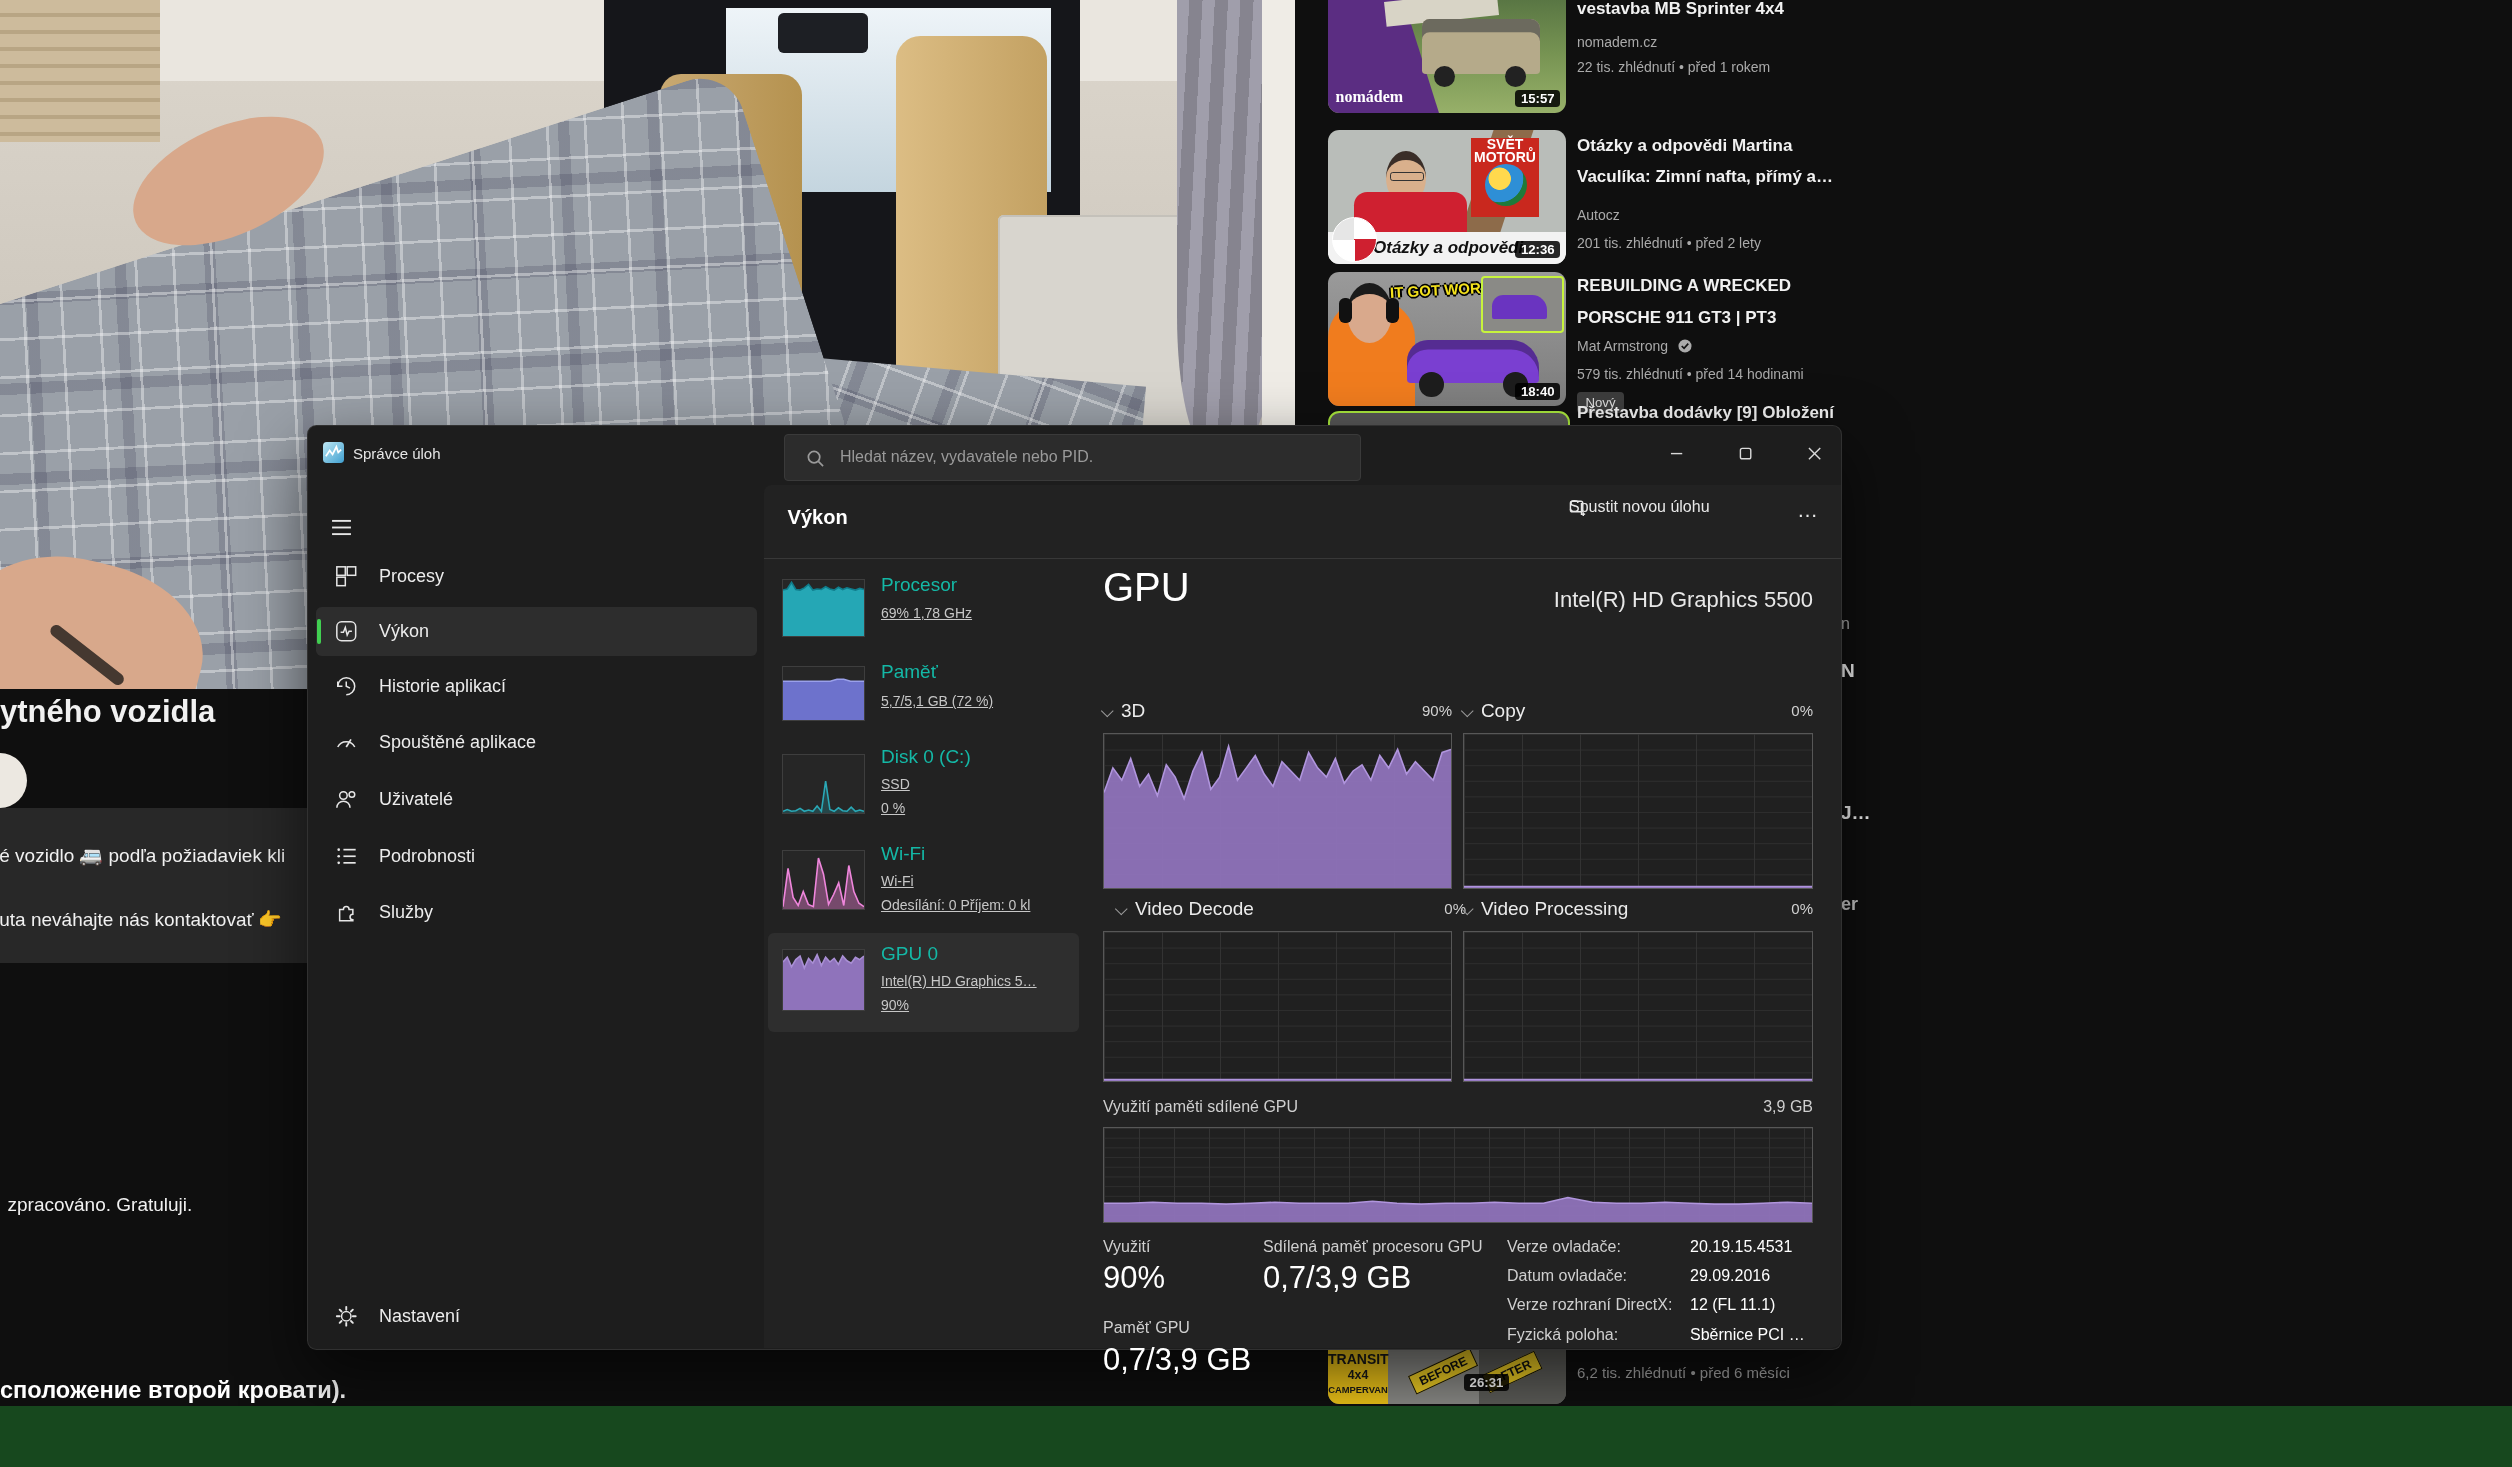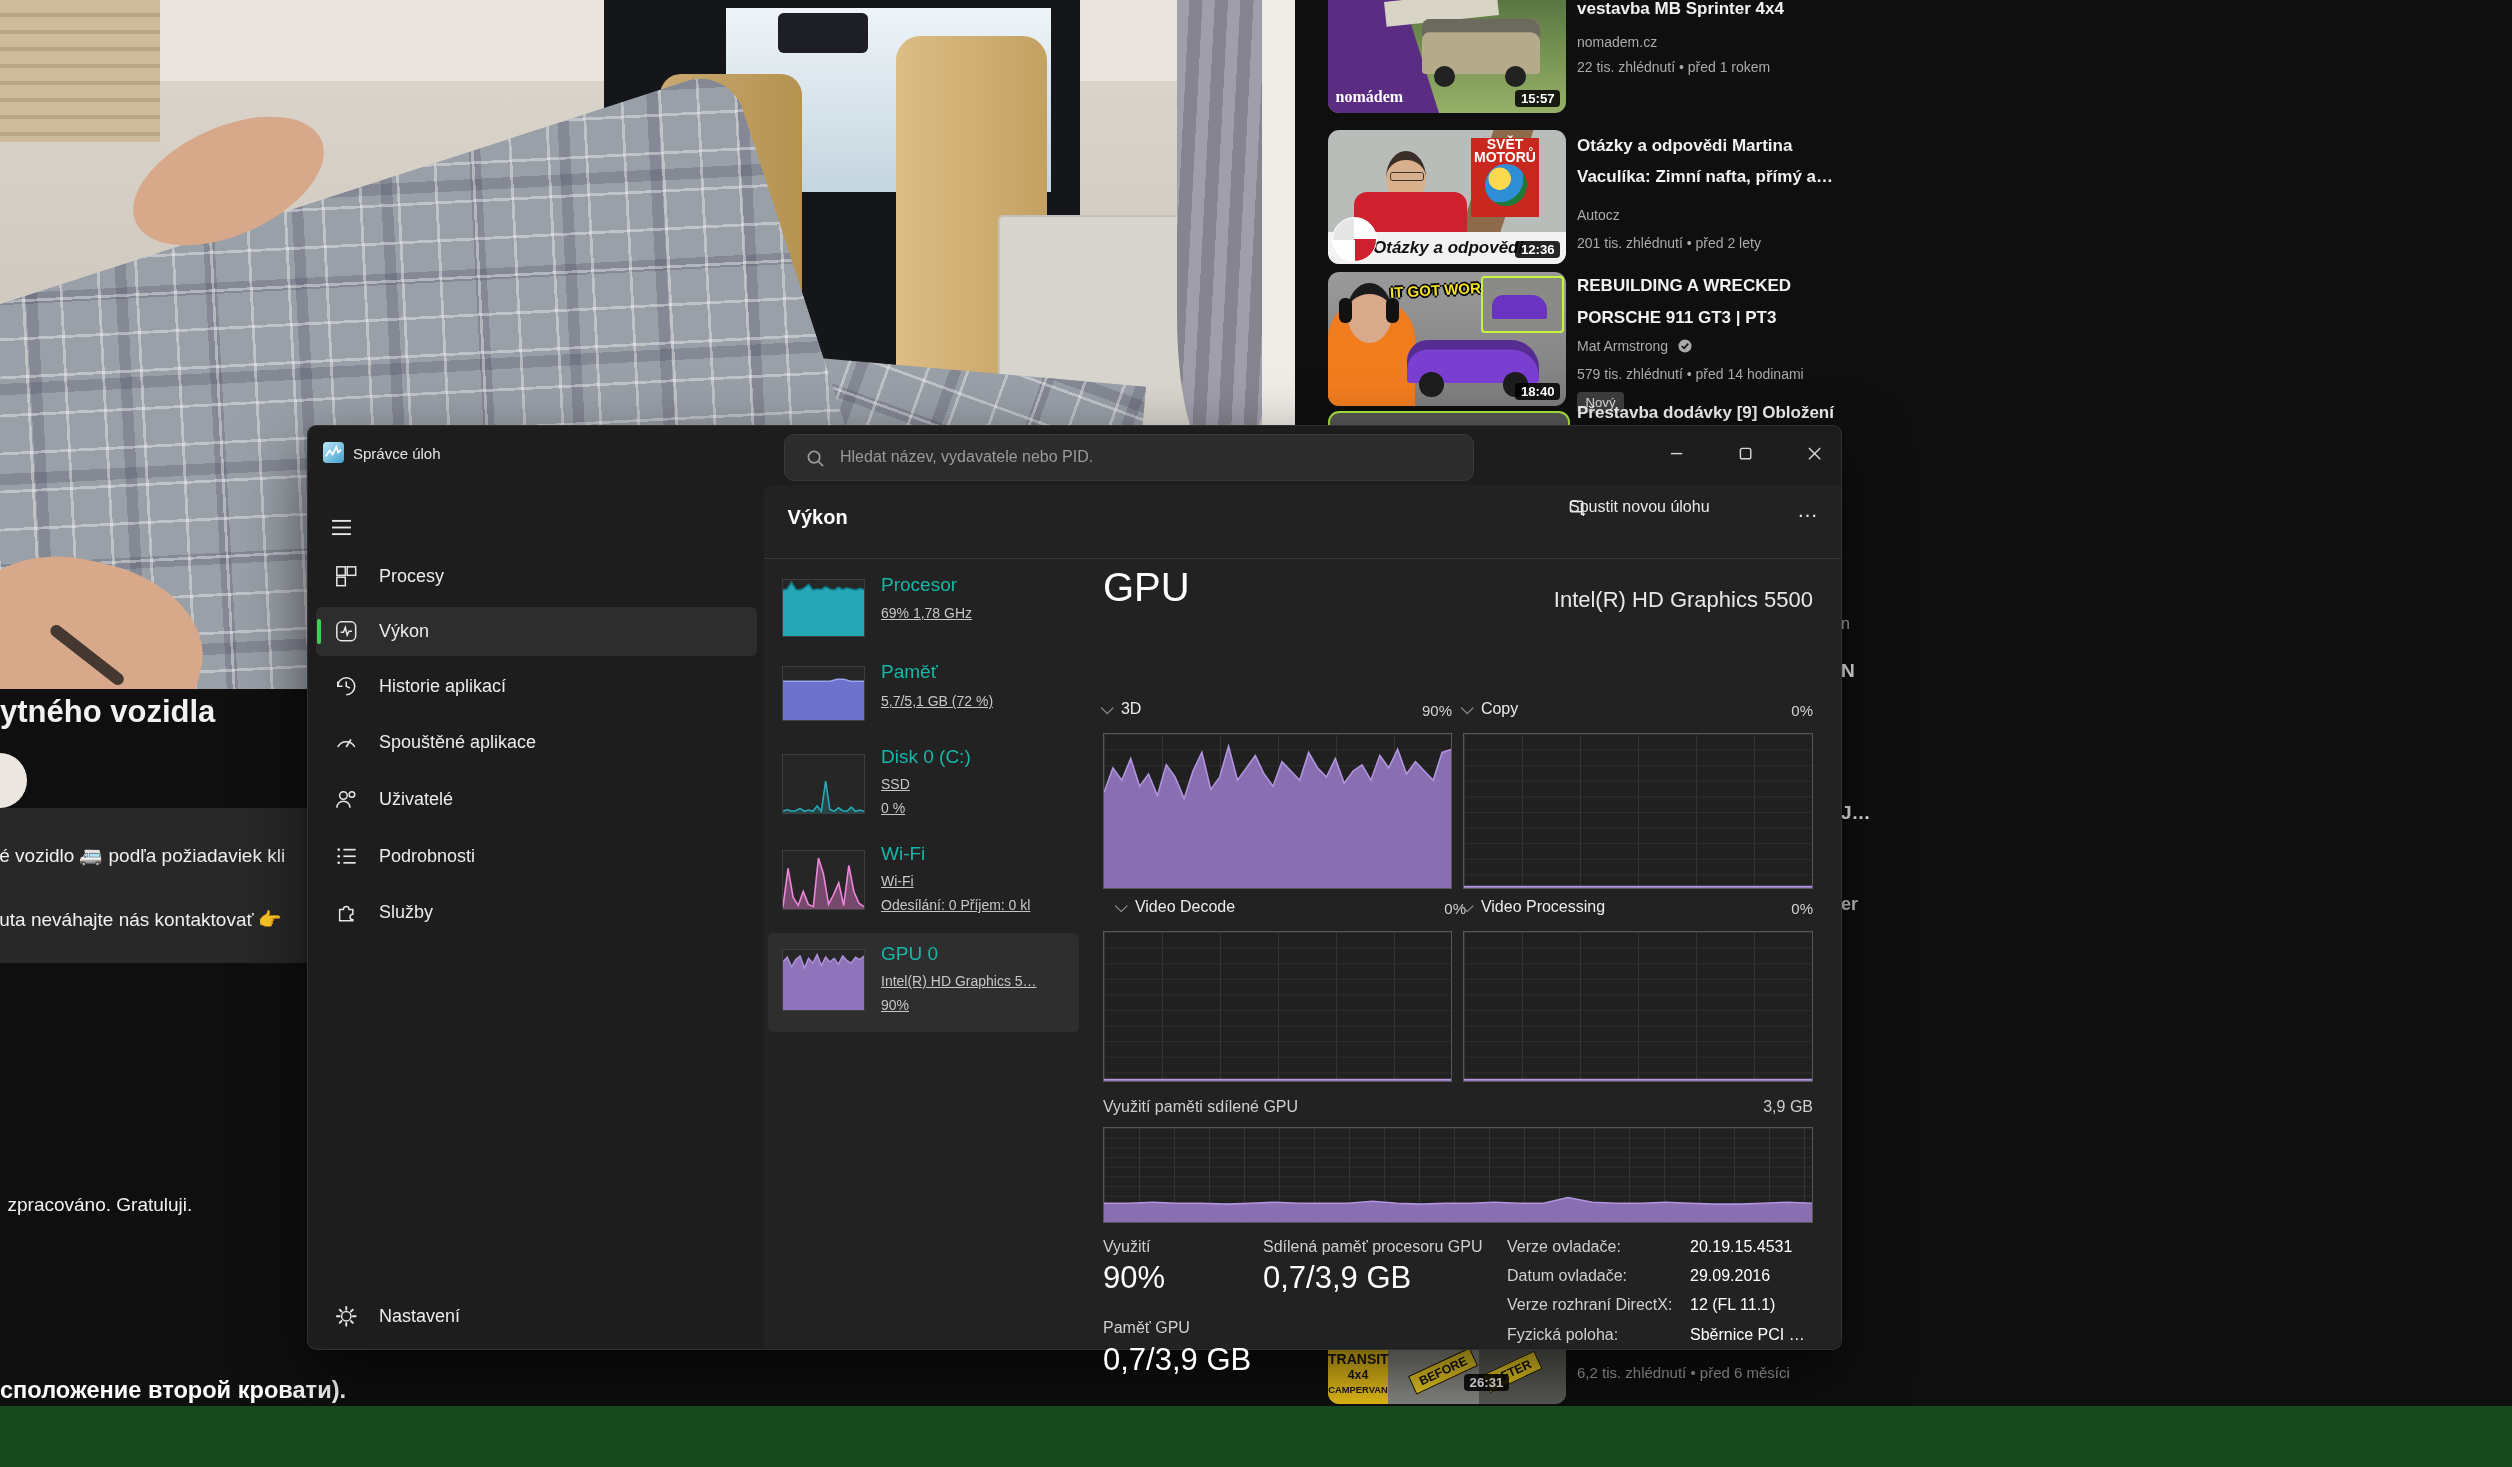--- a/index.html
+++ b/index.html
@@ -94,21 +94,21 @@
   .t5-txt{position:absolute;color:#1a1a1a;font-weight:bold;text-align:center;width:60px;}
   .t5-diag{position:absolute;background:#f2d024;color:#111;font-weight:bold;font-size:12.3px;padding:1.9px 7.5px;transform:rotate(-25deg);border:0.9px solid #111;}
   .frag{position:absolute;left:1841px;white-space:nowrap;}
 
   
   .tm{position:absolute;left:307px;top:425px;width:1533px;height:923px;background:#1d1d1d;
       border-radius:9.4px;border:0.9px solid rgba(255,255,255,.09);box-shadow:0 26.4px 66px rgba(0,0,0,.6);}
   .tm *{position:absolute;box-sizing:border-box;}
   .tm-appicon{left:15px;top:16px;width:21px;height:21px;border-radius:3.8px;background:linear-gradient(135deg,#bfe9f5,#3f9fd0);}
   .tm-apptitle{left:45px;top:19px;font-size:15px;color:#e6e6e6;}
-  .tm-search{left:476px;top:7.5px;width:690px;height:47px;background:#2c2c2c;border:0.9px solid #3a3a3a;border-radius:10px;}
+  .tm-search{left:476px;top:7.5px;width:577px;height:47px;background:#2c2c2c;border:0.9px solid #3a3a3a;border-radius:4px;}
   .tm-search input{position:absolute;left:53px;top:0;width:509px;height:45px;background:transparent;border:none;outline:none;
       color:#bdbdbd;font-size:16px;font-family:"Liberation Sans",sans-serif;}
   .tm-search input::placeholder{color:#9a9a9a;}
   .tm-ctl{top:11.3px;width:43px;height:32px;display:flex;align-items:center;justify-content:center;background:transparent;border:none;cursor:pointer;}
   .tm-ham{left:17px;top:77px;width:34px;height:32px;background:transparent;border:none;}
   .tm-nav{left:7.5px;width:441px;height:49px;border-radius:5.7px;background:transparent;display:flex;align-items:center;cursor:pointer;}
   .tm-nav.sel{background:#2d2d2d;}
   .tm-accent{left:1.9px;top:12.3px;width:3.8px;height:24.5px;border-radius:1.9px;background:#41cf51;}
   .tm-nav .nico{position:static;margin-left:18px;width:24.5px;height:24.5px;flex:0 0 24.5px;}
   .tm-nav .nlabel{position:static;margin-left:21px;font-size:18px;color:#ececec;white-space:nowrap;}
@@ -123,21 +123,21 @@
   .mini-chart{width:83px;height:58px;background:#262626;border:0.9px solid #3e3e3e;}
   .mini-chart svg{position:absolute;inset:0;width:100%;height:100%;}
   .mini-name{font-size:19px;color:#14b8a6;white-space:nowrap;}
   .mini-sub{font-size:14px;color:#c7c7c7;white-space:nowrap;text-decoration:underline;}
   .gpu-sel{left:3.8px;top:448px;width:311px;height:99px;background:#2e2e2e;border-radius:5.7px;}
 
   .gpu-title{left:339px;top:80px;font-size:40px;font-weight:300;color:#fff;}
   .gpu-sub{left:700px;top:102px;width:349px;text-align:right;font-size:22px;color:#e8e8e8;}
   .chart-lblrow{height:22.6px;}
   .chev{position:static;display:inline-block;width:8.5px;height:8.5px;border-right:1.9px solid #9a9a9a;border-bottom:1.9px solid #9a9a9a;transform:rotate(45deg) translate(-1.9px,-1.9px);margin-right:9.4px;}
-  .clabel{position:static;font-size:16px;color:#ececec;}
+  .clabel{position:static;font-size:19px;color:#ececec;}
   .cval{right:0;top:1.9px;font-size:15px;color:#d2d2d2;}
   .bigchart{background-color:#202020;border:0.9px solid #575757;
      background-image:linear-gradient(to right,#333 0.9px,transparent 0.9px),linear-gradient(to bottom,#2e2e2e 0.9px,transparent 0.9px);
      background-size:58px 15.6px;}
   .bigchart svg,.sharedchart svg{position:absolute;inset:0;width:100%;height:100%;}
   .sharedchart{background-color:#202020;border:0.9px solid #575757;
      background-image:linear-gradient(to right,#333 0.9px,transparent 0.9px),linear-gradient(to bottom,#2e2e2e 0.9px,transparent 0.9px);
      background-size:35px 9.7px;}
   .stat-lbl{font-size:16px;color:#cfcfcf;white-space:nowrap;}
   .stat-val{font-size:31px;font-weight:300;color:#fff;white-space:nowrap;}

